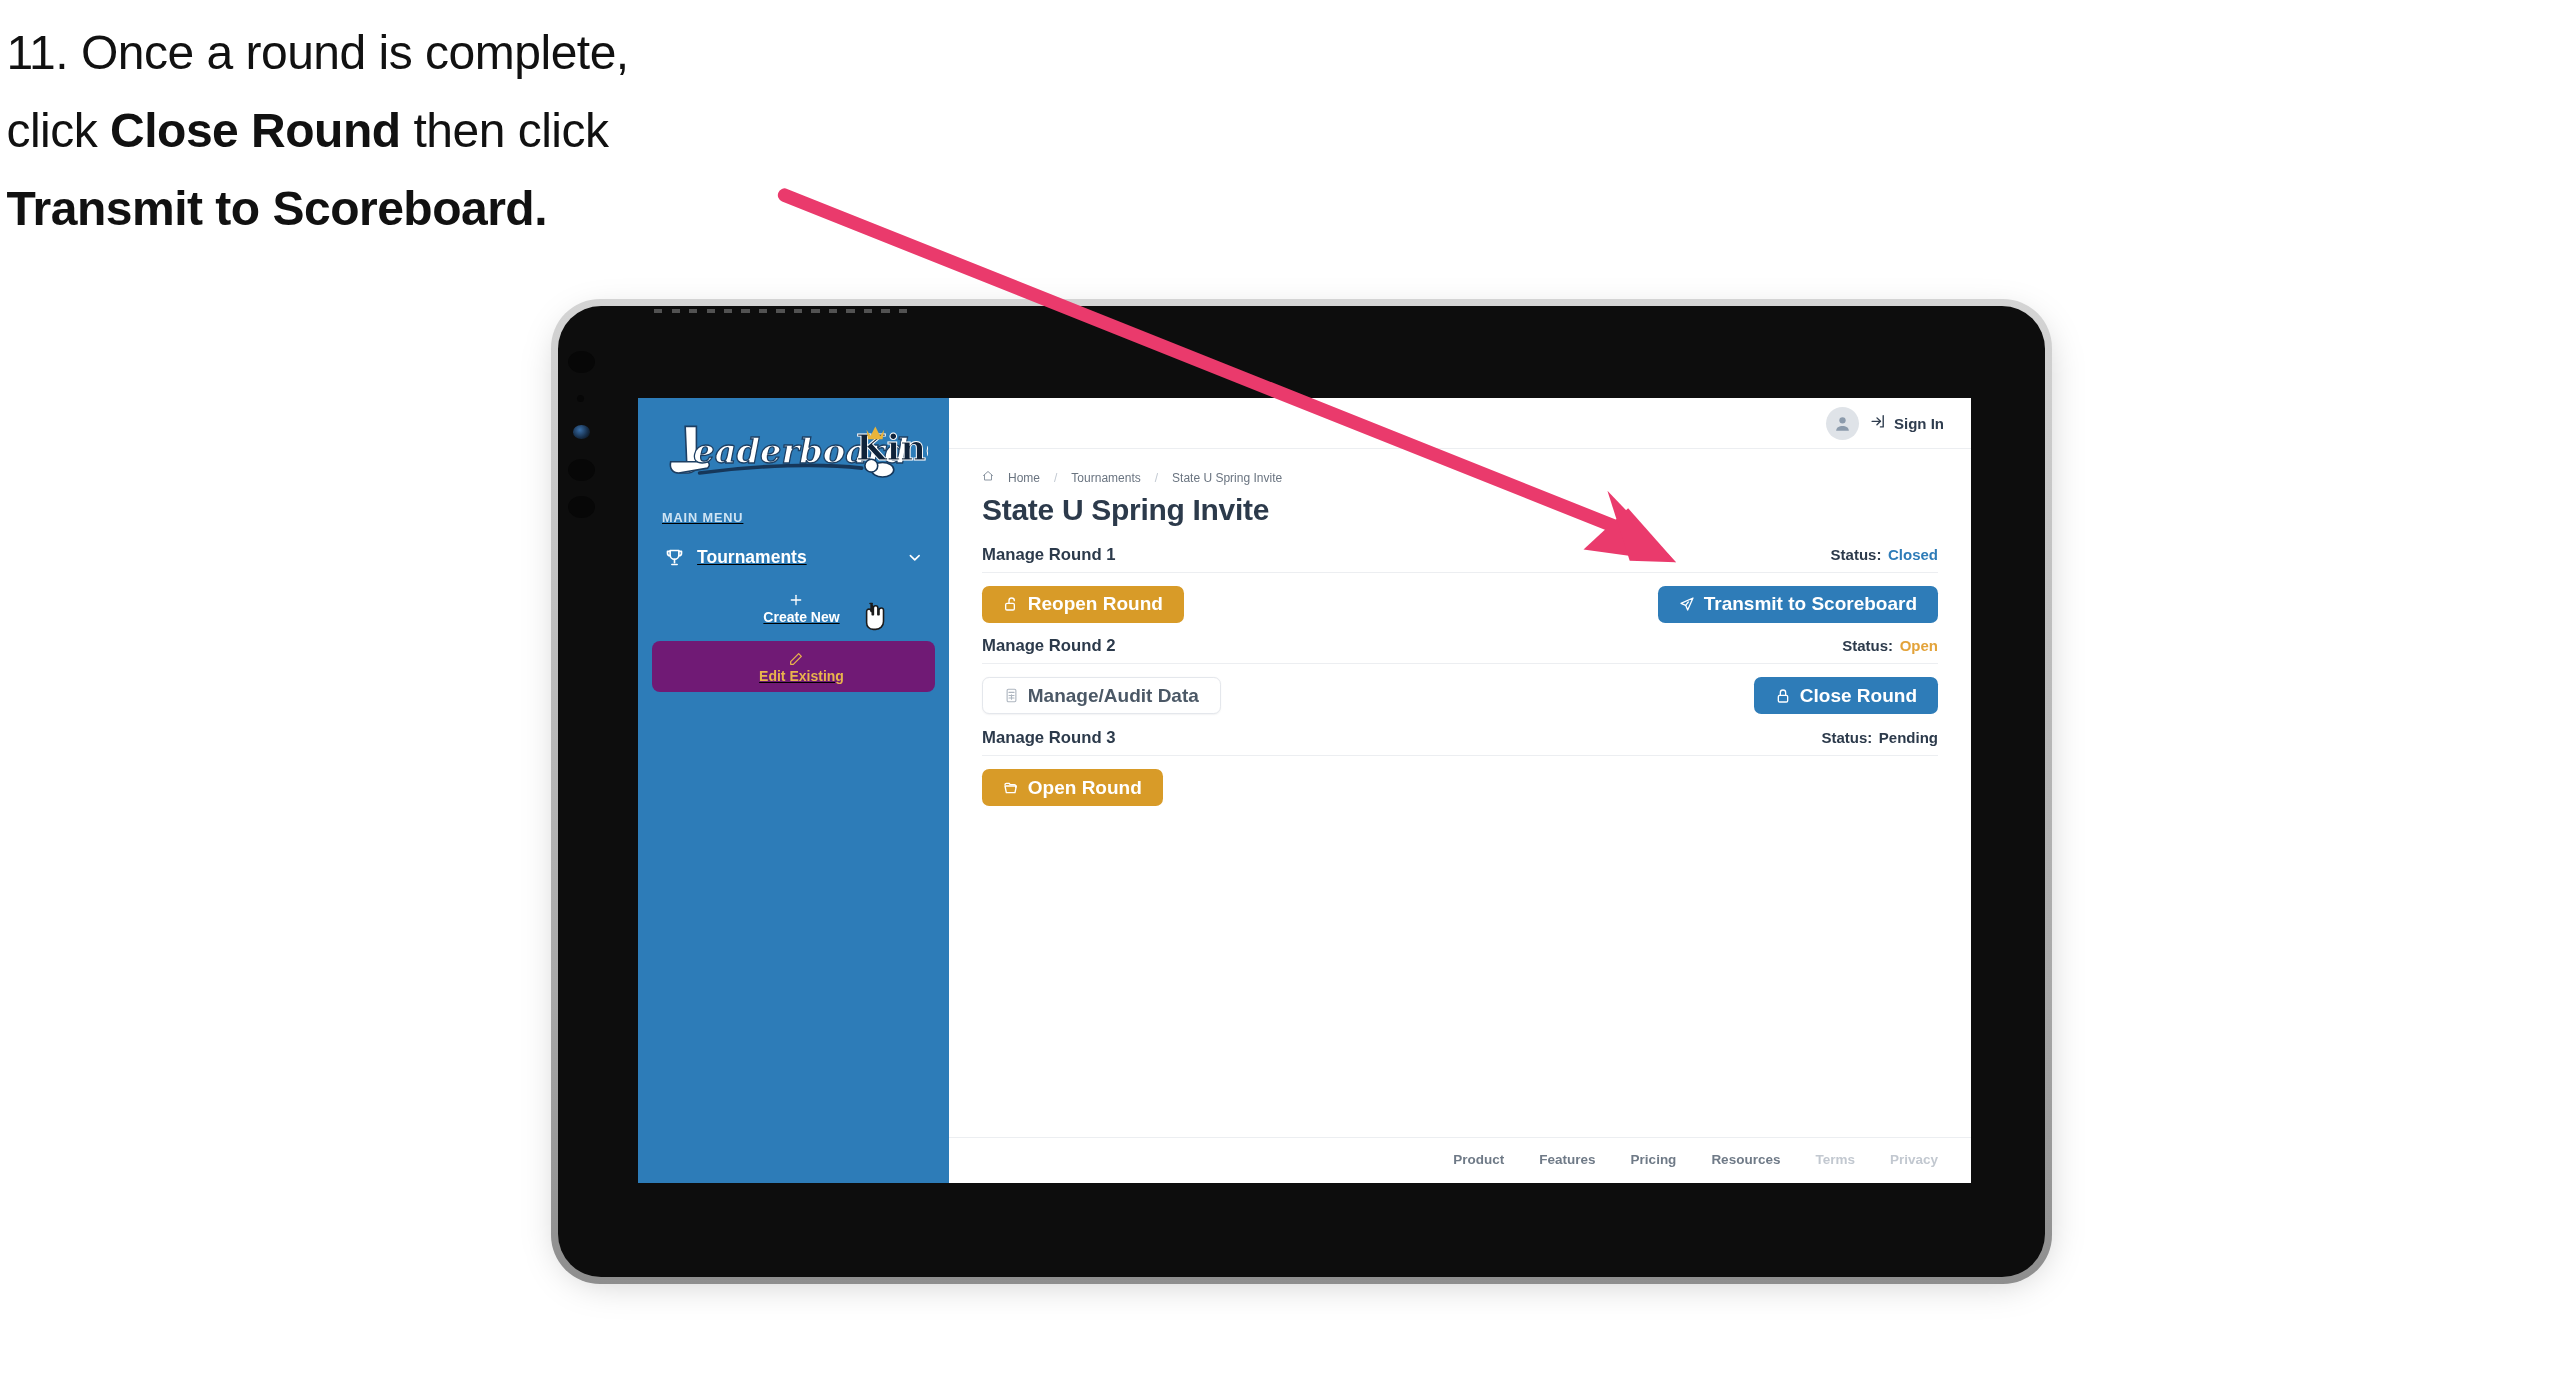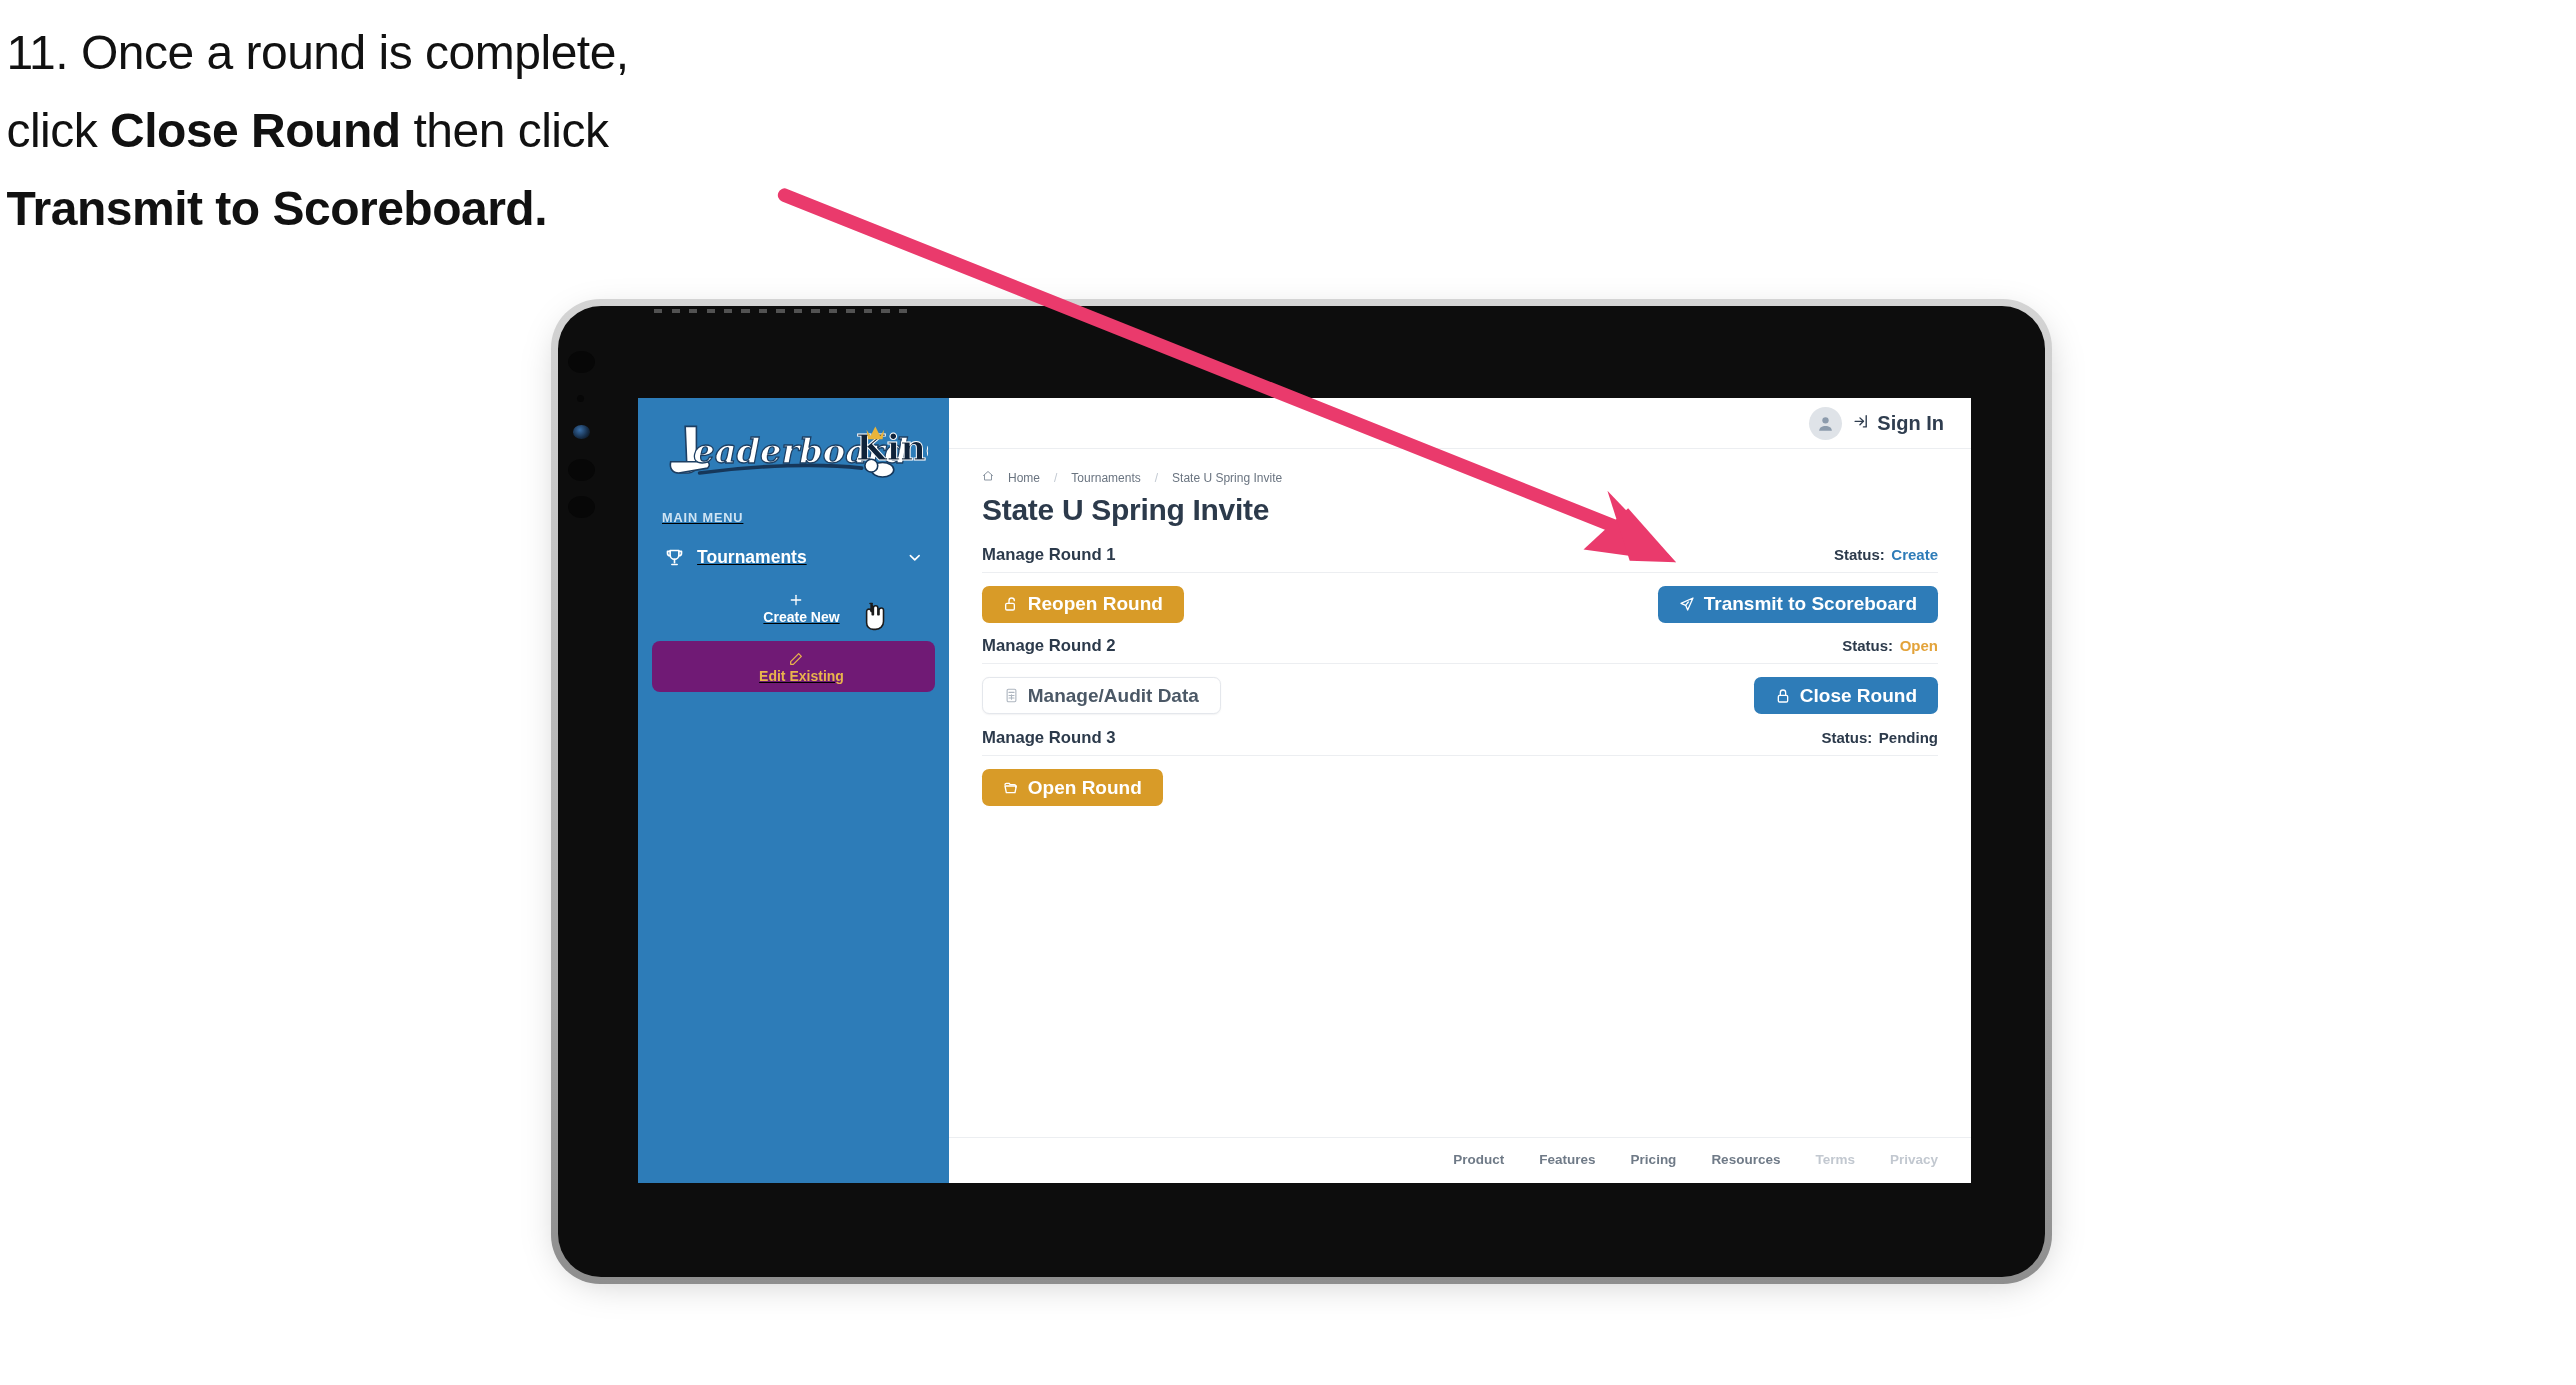--- a/index.html
+++ b/index.html
@@ -162,21 +162,21 @@
     gap: 11px;
   }
   .avatar {
     width: 33px; height: 33px;
     border-radius: 50%;
     background: #dfe3e8;
     display: flex; align-items: center; justify-content: center;
   }
   .signin {
     display: flex; align-items: center; gap: 7.2px;
-    font-size: 20px; font-weight: 700; color: #2f3d4f;
+    font-size: 15px; font-weight: 700; color: #2f3d4f;
   }
 
   .main-pad { padding: 21px 33px 0 33px; flex: 1; }
 
   .breadcrumb {
     display: flex; align-items: flex-end;
     gap: 14px;
     font-size: 12px;
     color: #7b8794;
     margin-bottom: 8px;
@@ -378,21 +378,21 @@
           <span class="crumb">State U Spring Invite</span>
         </div>
 
         <div class="page-title">State U Spring Invite</div>
 
         <div class="round-block">
           <div class="round-head">
             <div class="round-name">Manage Round 1</div>
             <div class="round-status">
               <span>Status:</span>
-              <span class="val" style="color:#2e7cb8">Create</span>
+              <span class="val" style="color:#2e7cb8">Closed</span>
             </div>
           </div>
           <div class="round-row">
             <button class="btn btn-amber">
               <span class="ico">
                 <svg width="16" height="16" viewBox="0 0 24 24" fill="none" stroke="#ffffff" stroke-width="2" stroke-linecap="round" stroke-linejoin="round">
                   <rect x="4" y="11" width="13" height="10" rx="2"></rect>
                   <path d="M9 11V7a4 4 0 0 1 8 0"></path>
                 </svg>
               </span>

